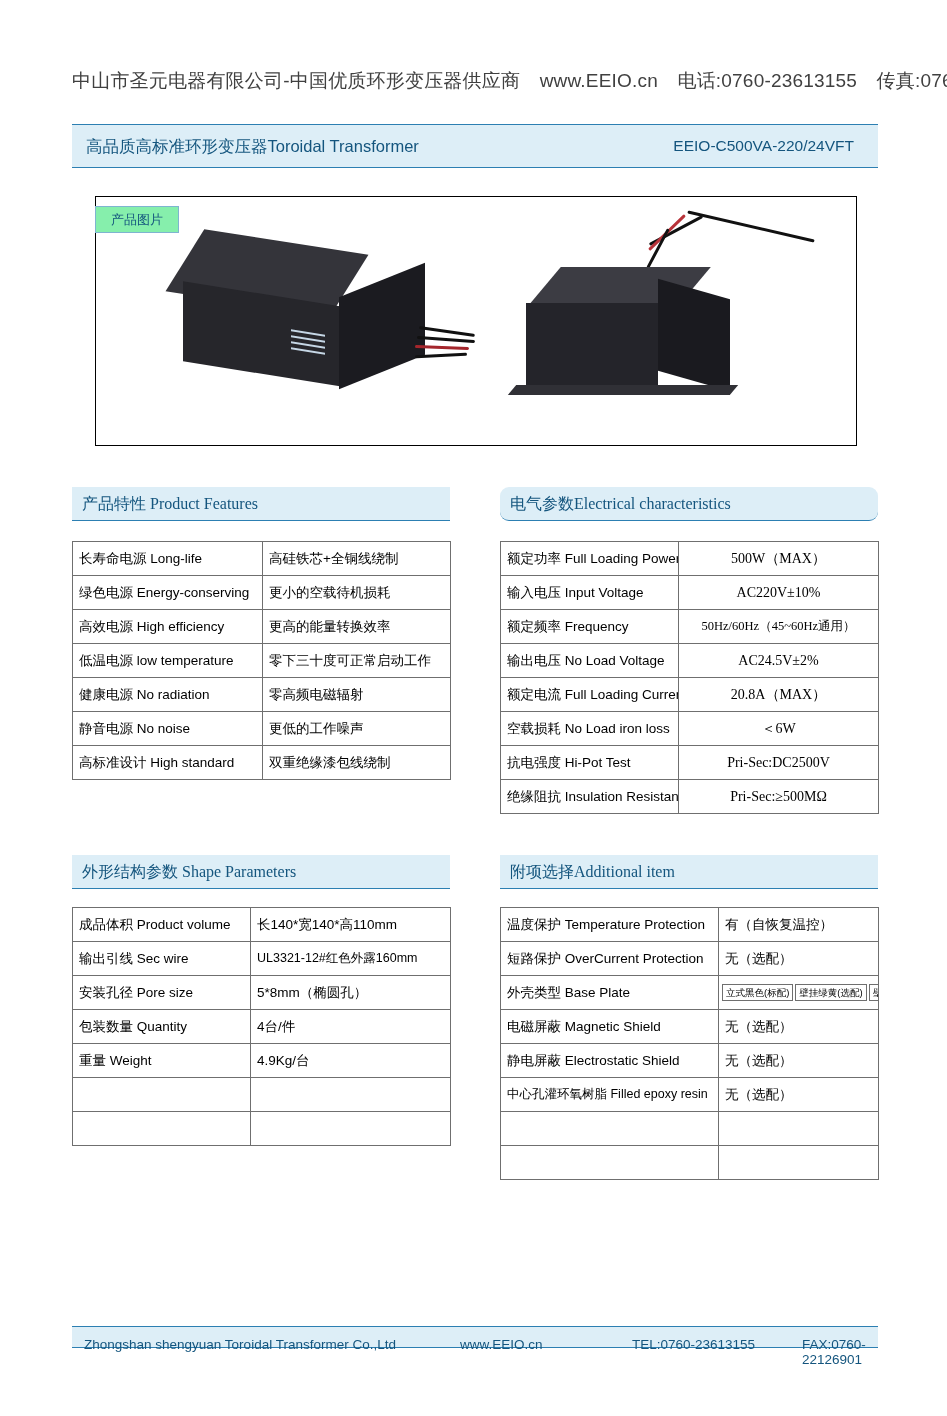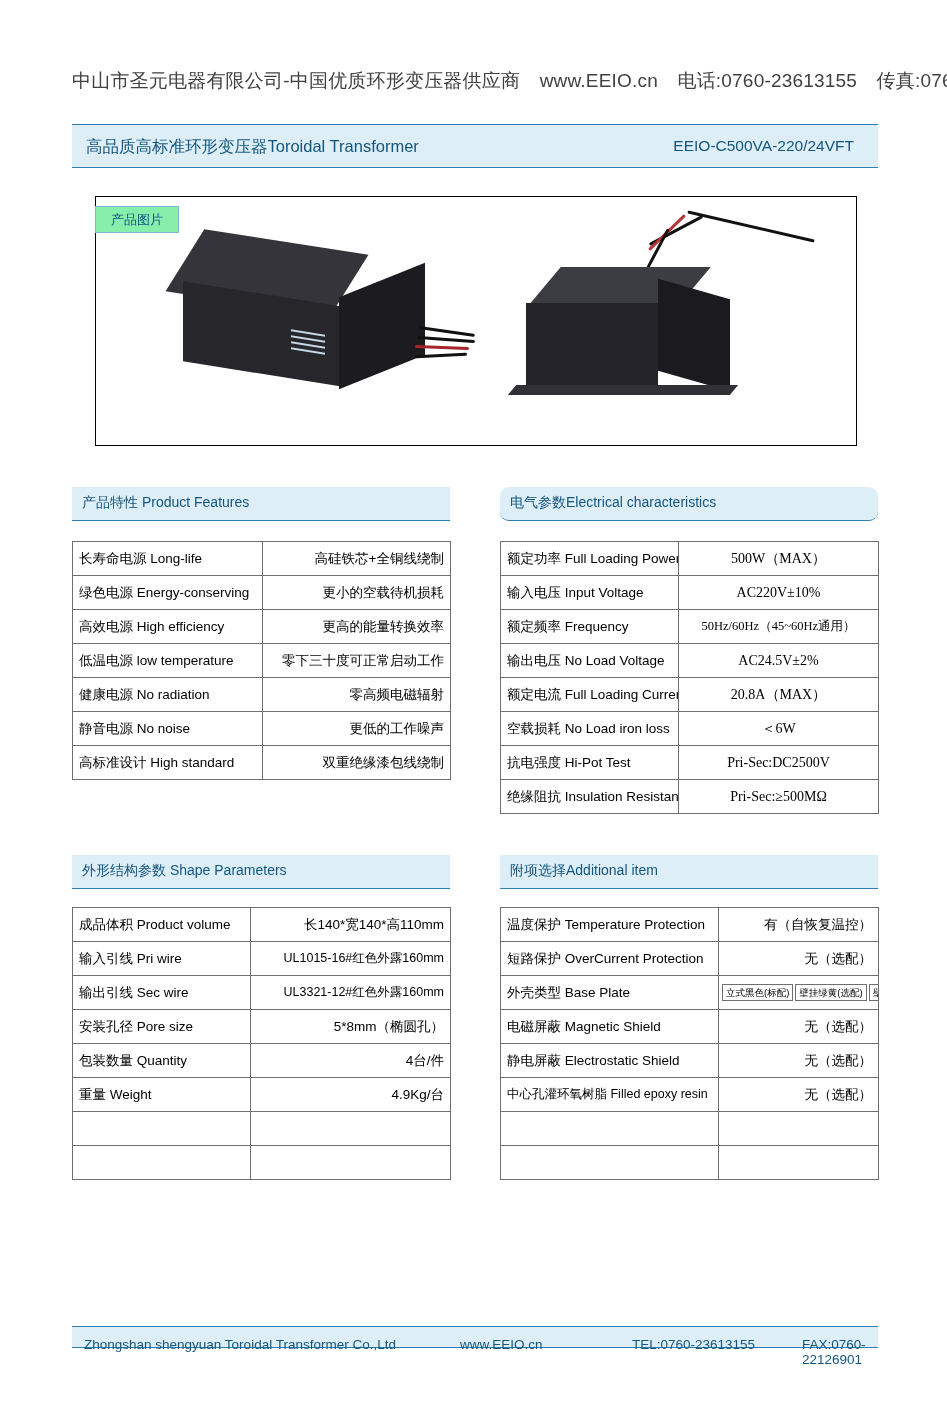--- a/index.html
+++ b/index.html
@@ -113,42 +113,43 @@
     position: absolute;
     height: 34px;
     background: #ddeef7;
     border-bottom: 1.5px solid #2c7fb2;
     box-sizing: border-box;
   }
   .sec-head span {
     position: absolute;
     left: 10px;
     top: 7px;
-    font-size: 14px;
+    font-size: 16px;
     color: #14557e;
     white-space: nowrap;
+    font-family: Liberation Serif, serif;
   }
   
   table.spec {
     position: absolute;
     border-collapse: collapse;
     table-layout: fixed;
   }
   table.spec td {
     border: 0.8px solid #6f6f6f;
     height: 34px;
     font-size: 13.5px;
     color: #000;
     padding: 0 6px;
     box-sizing: border-box;
     overflow: hidden;
     white-space: nowrap;
   }
   table.spec td.lab { text-align: left; }
-  table.spec td.val { text-align: right; }
+  table.spec td.val { text-align: left; }
   table.spec td.val-serif { text-align: center; font-family: "Liberation Serif", serif; font-size: 14px;}
   table.spec td.empty { }
   .subcell {
     display: inline-block;
     font-size: 9.5px;
     border: 0.8px solid #6f6f6f;
     padding: 2px 3px;
     margin: 0 1px;
     vertical-align: middle;
     line-height: 11px;
@@ -344,24 +345,20 @@
     <colgroup>
         <col style="width:178px">
         <col style="width:200px">
       </colgroup>
     <tbody>
       <tr>
         <td class="lab">成品体积 Product volume</td>
         <td class="val">长140*宽140*高110mm</td>
       </tr>
       <tr>
-        <td class="lab">输入引线  Pri wire</td>
-        <td class="val" style="font-size:12.5px">UL1015-16#红色外露160mm</td>
-      </tr>
-      <tr>
         <td class="lab">输出引线  Sec wire</td>
         <td class="val" style="font-size:12.5px">UL3321-12#红色外露160mm</td>
       </tr>
       <tr>
         <td class="lab">安装孔径  Pore size</td>
         <td class="val">5*8mm（椭圆孔）</td>
       </tr>
       <tr>
         <td class="lab">包装数量  Quantity</td>
         <td class="val">4台/件</td>

